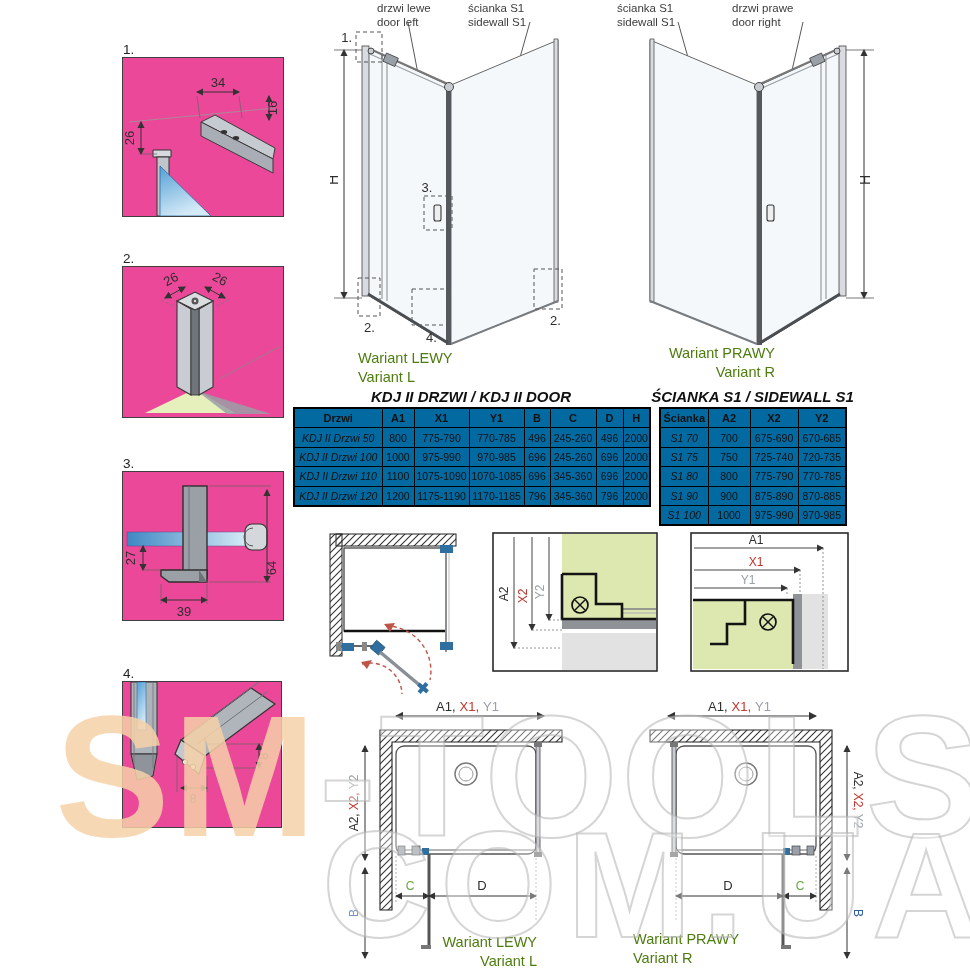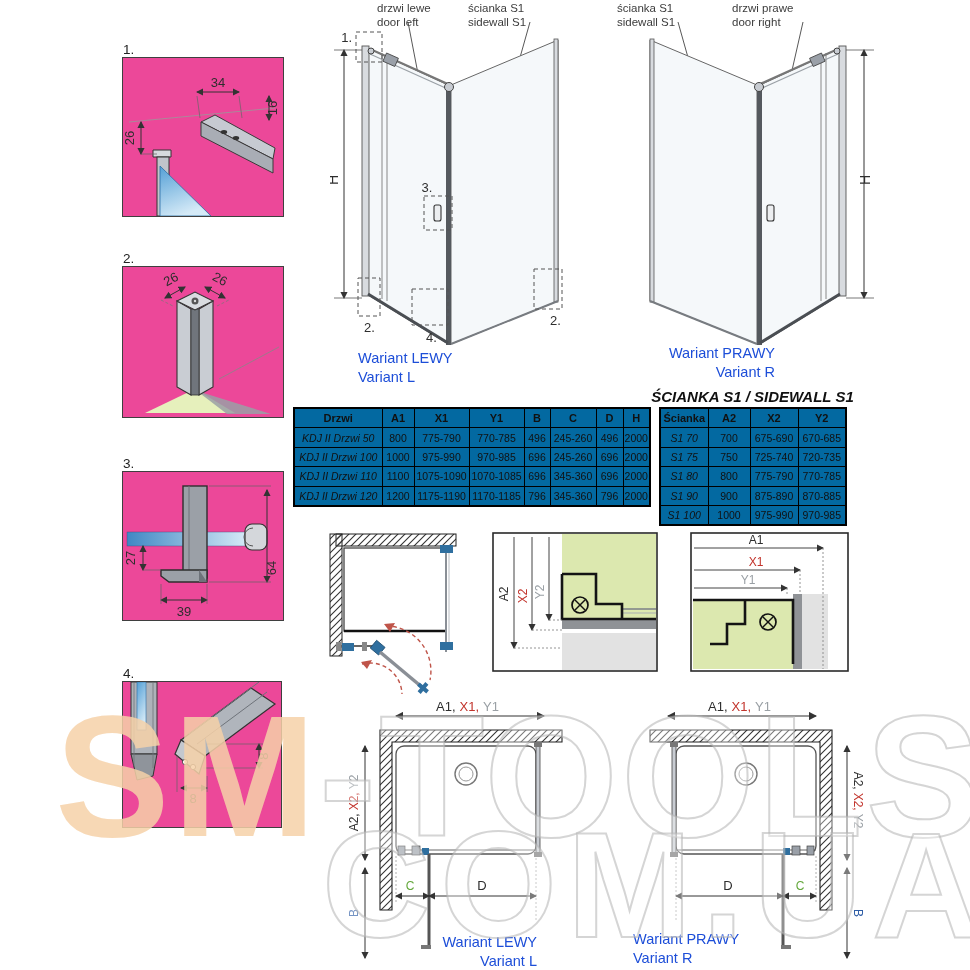--- a/index.html
+++ b/index.html
@@ -1,20 +1,20 @@
 <!DOCTYPE html>
 <html><head>
 <meta charset="utf-8">
 <style>
   html,body{margin:0;padding:0;background:#fff}
   .canvas{position:relative;width:970px;height:970px;background:#fff;overflow:hidden;
           font-family:"Liberation Sans",sans-serif;color:#2e2e2e}
   .abs{position:absolute}
   .lbl{font-size:11.5px;line-height:1.25;white-space:pre-line;text-align:left;color:#3c3c3c}
-  .cap{font-size:14.5px;line-height:1.3;white-space:pre-line;color:#1d4ed8}
+  .cap{font-size:14.5px;line-height:1.3;white-space:pre-line;color:#4d7c0f}
   .cap.r{text-align:right}
   .num{font-size:13.5px;color:#222}
   .dbox{position:absolute;border:1.6px solid #3f3f3f;background:#ec4899}
   .dbox svg{display:block}
   
   .tbl-title{position:absolute;font-size:15px;font-weight:bold;font-style:italic;text-align:center;color:#111}
   table.tbl{border-collapse:collapse;table-layout:fixed;background:#0369a1}
   table.tbl td,table.tbl th{border:1px solid #000;text-align:center;vertical-align:middle;
        padding:0;height:18.4px;font-size:10.5px;font-weight:normal;color:#111;overflow:hidden}
   table.tbl th{font-size:11px;font-weight:bold}
@@ -218,20 +218,21 @@
       <rect x="104" y="183" width="7" height="16" rx="2" fill="#eceef0" stroke="#333" stroke-width="1.1"></rect>
     </g>
     <line x1="256" y1="28" x2="256" y2="276" stroke="#333" stroke-width="1" marker-start="url(#arr)" marker-end="url(#arr)"></line>
     <line x1="238" y1="28" x2="266" y2="28" stroke="#555" stroke-width="0.8"></line>
     <line x1="238" y1="276" x2="266" y2="276" stroke="#555" stroke-width="0.8"></line>
     <text transform="rotate(-90 262 158)" x="262" y="158" text-anchor="middle" class="f14">H</text>
   </svg>
   <div class="abs cap r" style="left:650px;top:344px;width:125px">Wariant PRAWY
 Variant R</div>
 
+  <div class="tbl-title" style="left:293px;top:388px;width:356px">KDJ II DRZWI / KDJ II DOOR</div>
   <table class="tbl abs" style="left:293px;top:407px;width:356px">
     <colgroup>
         <col style="width:88px">
         <col style="width:32px">
         <col style="width:55px">
         <col style="width:55px">
         <col style="width:26px">
         <col style="width:46px">
         <col style="width:27px">
         <col style="width:27px">

